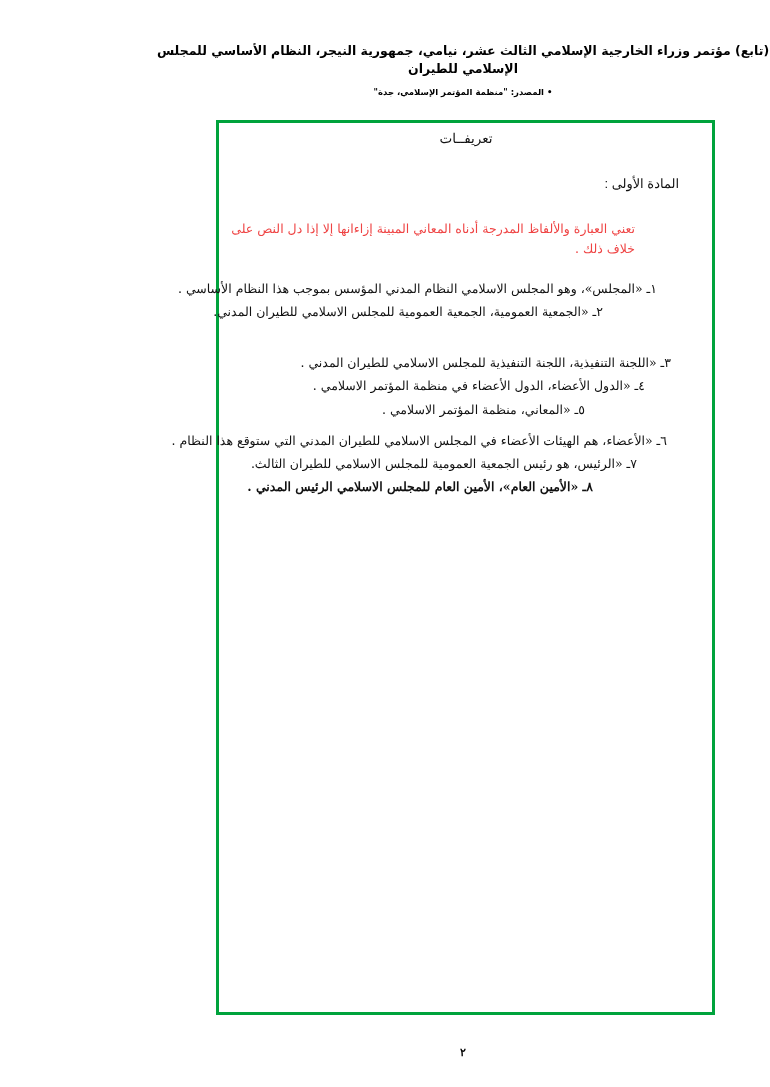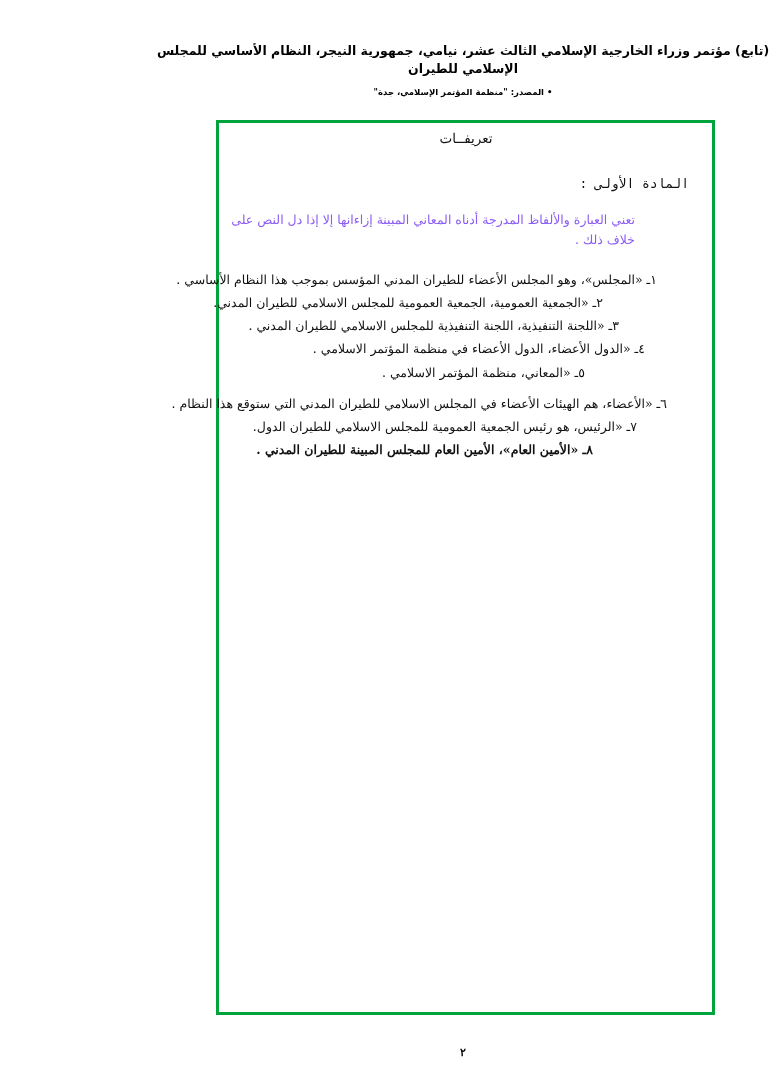--- a/index.html
+++ b/index.html
@@ -61,50 +61,50 @@
     text-align: center;
     font-size: 13.5px;
     color: #111;
     letter-spacing: 1px;
     margin-bottom: 30px;
     font-family: "DejaVu Serif", serif;
   }
   .article-label {
     text-align: right;
     font-size: 13px;
-    margin-bottom: 18px;
-    padding-right: 26px;
-    font-family: Liberation Mono, monospace;
+    margin-bottom: 28px;
+    padding-right: 36px;
+    font-family: Liberation Sans, sans-serif;
     color: #111;
   }
   .intro {
     text-align: right;
     font-size: 12.5px;
     margin-bottom: 18px;
     padding-right: 80px;
     font-family: "DejaVu Serif", serif;
-    color: #8b5cf6;
+    color: #ef4444;
     line-height: 1.6;
   }
   ol.defs {
     list-style: none;
     margin: 0;
     padding: 0;
   }
   ol.defs li {
     font-size: 12.5px;
     font-family: "DejaVu Serif", serif;
     color: #111;
     line-height: 1.85;
     text-align: right;
     white-space: nowrap;
   }
   li.i1 { padding-right: 58px; }
   li.i2 { padding-right: 112px; }
-  li.i3 { padding-right: 96px; }
+  li.i3 { padding-right: 44px; margin-top: 28px; }
   li.i4 { padding-right: 70px; }
   li.i5 { padding-right: 130px; }
   li.i6 { padding-right: 48px; margin-top: 8px; }
   li.i7 { padding-right: 78px; }
   li.i8 { padding-right: 122px; font-weight: bold; }
   .page-number {
     position: absolute;
     bottom: 28px;
     left: 0;
     right: 0;
@@ -125,26 +125,26 @@
     <div class="header-source">• المصدر: "منظمة المؤتمر الإسلامي، جدة"</div>
   </div>
 
   <div class="frame"></div>
 
   <div class="content">
     <div class="doc-title">تعريفــات</div>
     <div class="article-label">المادة الأولى :</div>
     <div class="intro">تعني العبارة والألفاظ المدرجة أدناه المعاني المبينة إزاءانها إلا إذا دل النص على خلاف ذلك .</div>
     <ol class="defs">
-      <li class="i1">١ـ «المجلس»، وهو المجلس الأعضاء للطيران المدني المؤسس بموجب هذا النظام الأساسي .</li>
+      <li class="i1">١ـ «المجلس»، وهو المجلس الاسلامي النظام المدني المؤسس بموجب هذا النظام الأساسي .</li>
       <li class="i2">٢ـ «الجمعية العمومية، الجمعية العمومية للمجلس الاسلامي للطيران المدني.</li>
       <li class="i3">٣ـ «اللجنة التنفيذية، اللجنة التنفيذية للمجلس الاسلامي للطيران المدني .</li>
       <li class="i4">٤ـ «الدول الأعضاء، الدول الأعضاء في منظمة المؤتمر الاسلامي .</li>
       <li class="i5">٥ـ «المعاني، منظمة المؤتمر الاسلامي .</li>
       <li class="i6">٦ـ «الأعضاء، هم الهيئات الأعضاء في المجلس الاسلامي للطيران المدني التي ستوقع هذا النظام .</li>
-      <li class="i7">٧ـ «الرئيس، هو رئيس الجمعية العمومية للمجلس الاسلامي للطيران الدول.</li>
-      <li class="i8">٨ـ «الأمين العام»، الأمين العام للمجلس المبينة للطيران المدني .</li>
+      <li class="i7">٧ـ «الرئيس، هو رئيس الجمعية العمومية للمجلس الاسلامي للطيران الثالث.</li>
+      <li class="i8">٨ـ «الأمين العام»، الأمين العام للمجلس الاسلامي الرئيس المدني .</li>
     </ol>
   </div>
 
   <div class="page-number">٢</div>
 
 </div>
 
 </body></html>

